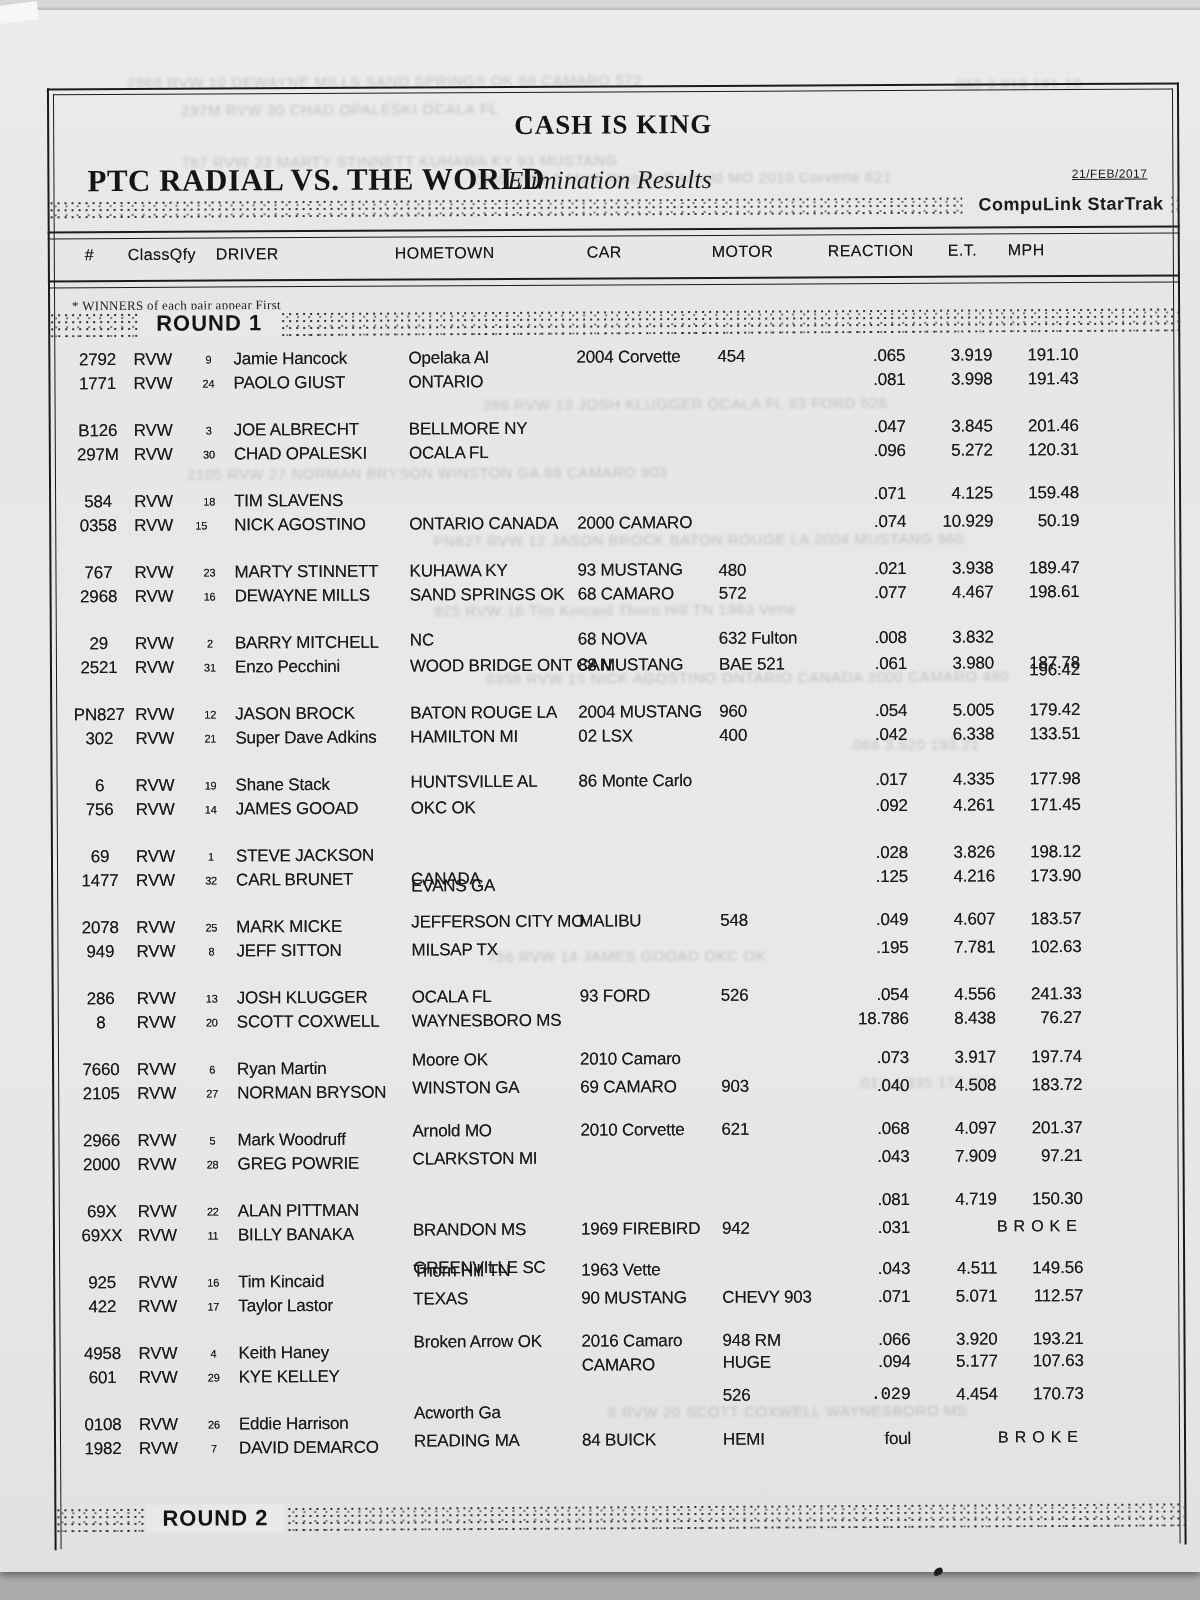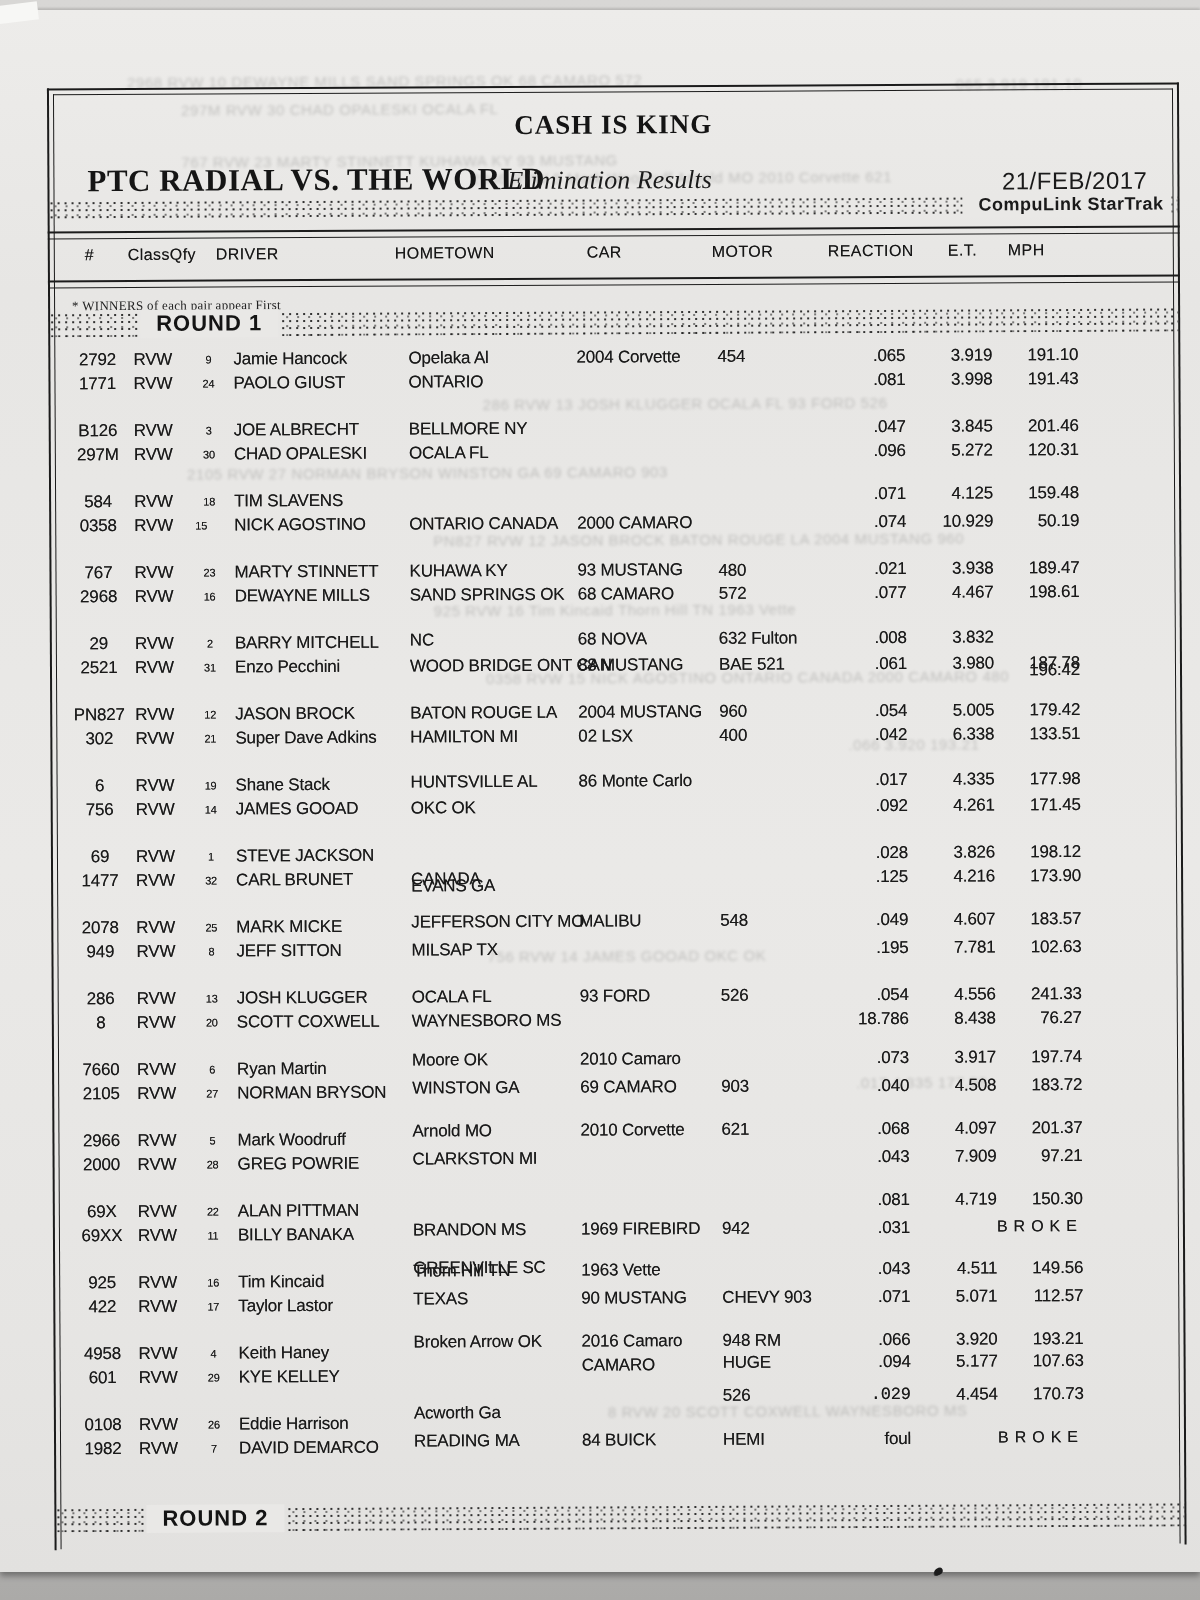--- a/index.html
+++ b/index.html
@@ -20,21 +20,21 @@
   .frame-outer,.frame-inner{position:absolute;border:2px solid #1b1b1b;border-bottom:none;}
   .frame-outer{left:48px;right:20px;top:78px;height:1460px;}
   .frame-inner{left:54px;right:26px;top:84px;height:1454px;border-width:1px;}
 
   .title-main{position:absolute;left:48px;right:20px;top:102px;text-align:center;
     font-family:"Liberation Serif",serif;font-weight:bold;font-size:27px;letter-spacing:1px;color:#141414;}
   .title-sub{position:absolute;left:88px;top:153px;font-family:"Liberation Serif",serif;
     font-weight:bold;font-size:31px;letter-spacing:.5px;color:#151515;white-space:nowrap;}
   .title-italic{position:absolute;left:508px;top:158px;font-family:"Liberation Serif",serif;
     font-style:italic;font-size:26px;color:#1a1a1a;white-space:nowrap;}
-  .date{position:absolute;right:52px;top:162px;font-size:24px;color:#1a1a1a;letter-spacing:.5px;}
+  .date{position:absolute;right:52px;top:162px;font-size:12px;color:#1a1a1a;letter-spacing:.5px;text-decoration:underline;}
 
   .dotband{position:absolute;left:50px;right:22px;height:20px;
     background-image:
       radial-gradient(circle at 2px 2px, rgba(30,30,30,.9) 1px, transparent 1.5px),
       radial-gradient(circle at 6px 5px, rgba(30,30,30,.55) .9px, transparent 1.4px);
     background-size:7px 7px, 11px 9px;}
   .brand-band{top:191px;}
   .brand{position:absolute;right:6px;top:-2px;background:#e9e8e6;padding:0 8px 2px 16px;
     font-size:18px;font-weight:bold;color:#1a1a1a;letter-spacing:.5px;}
 

